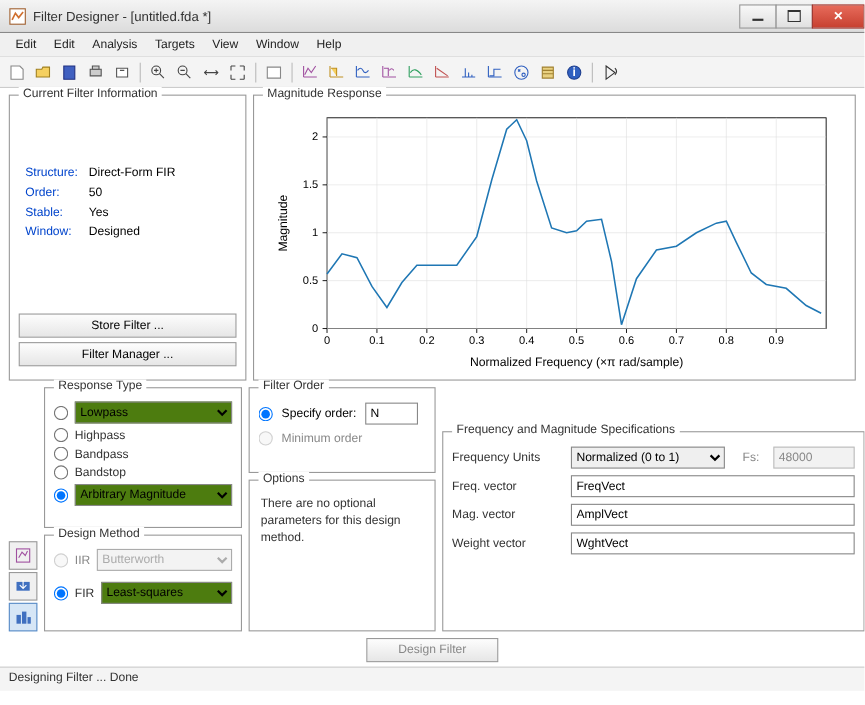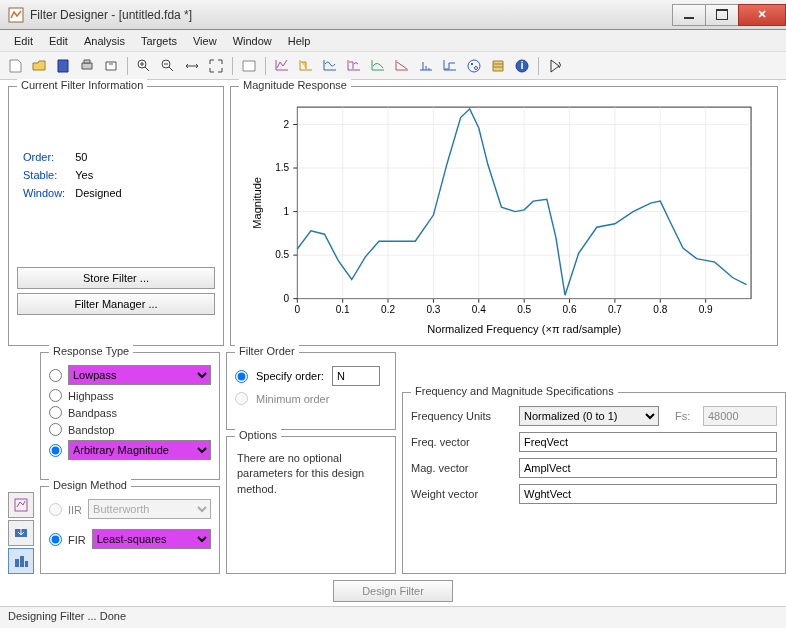--- a/index.html
+++ b/index.html
@@ -50,21 +50,21 @@
 .sidetab { width: 26px; height: 26px; border: 1px solid #999; background: #f0f0f0; display: flex; align-items: center; justify-content: center; }
 .sidetab.active { background: #d6e6f6; border-color: #5a8cc8; }
 
 .lowerpanels { flex: 1; display: flex; gap: 6px; }
 .respcol { width: 180px; display: flex; flex-direction: column; gap: 6px; }
 .ordcol { width: 170px; display: flex; flex-direction: column; gap: 6px; }
 .freqcol { flex: 1; margin-top: 40px; }
 
 .radio-row { display: flex; align-items: center; padding: 2px 0; gap: 6px; }
 .radio-row input[type=radio] { margin: 0; }
-.radio-row select { flex: 1; height: 20px; border: 1px solid #888; background: #d946ef; }
+.radio-row select { flex: 1; height: 20px; border: 1px solid #888; background: #4d7c0f; }
 .radio-row label { padding-top: 1px; color: #333; }
 .radio-row.disabled label { color: #888; }
 select:disabled { background: #eee; color: #888; }
 
 .orderfield .row { display: flex; align-items: center; gap: 8px; padding: 3px 0; }
 .orderfield input[type=text] { width: 48px; height: 20px; border: 1px solid #888; padding: 0 4px; }
 .orderfield .disabled { color: #888; }
 
 .options-text { color: #333; padding: 4px 2px; line-height: 1.4; }
 
@@ -264,20 +264,24 @@
         <path d="M12 4q3 3 0 6" fill="none" stroke="#333" stroke-width="1"></path>
       </svg>
     </div>
   </div>
 
 <div class="main">
   <div class="fieldset infopanel">
     <span class="legend">Current Filter Information</span>
     <table>
       <tbody>
+          <tr>
+            <td>Structure:</td>
+            <td>Direct-Form FIR</td>
+          </tr>
       <tr>
             <td>Order:</td>
             <td>50</td>
           </tr>
       <tr>
             <td>Stable:</td>
             <td>Yes</td>
           </tr>
       <tr>
             <td>Window:</td>

